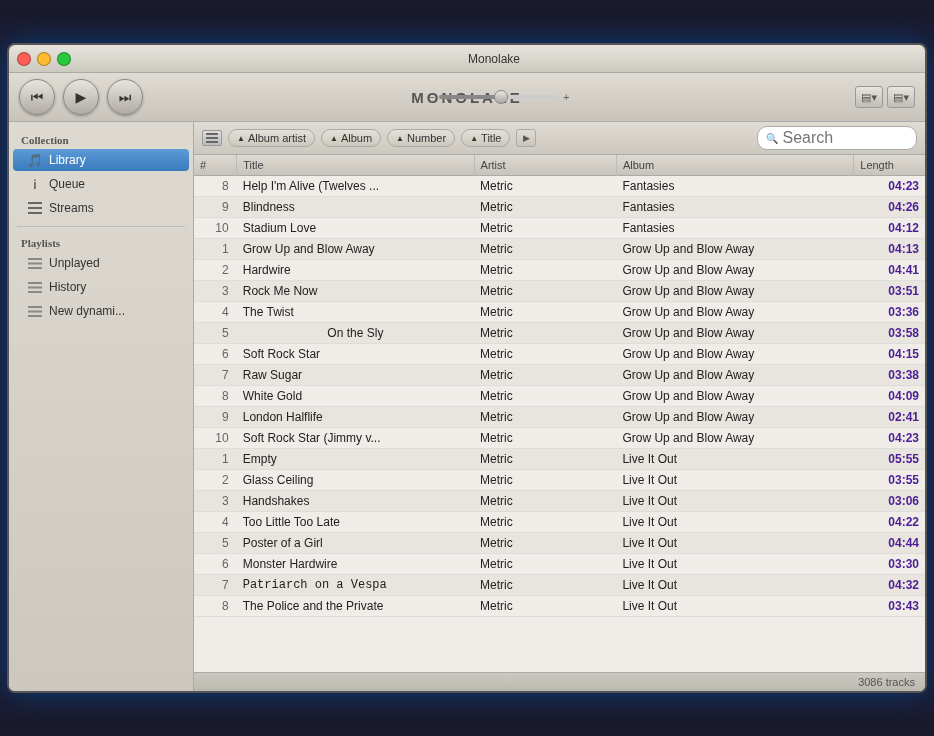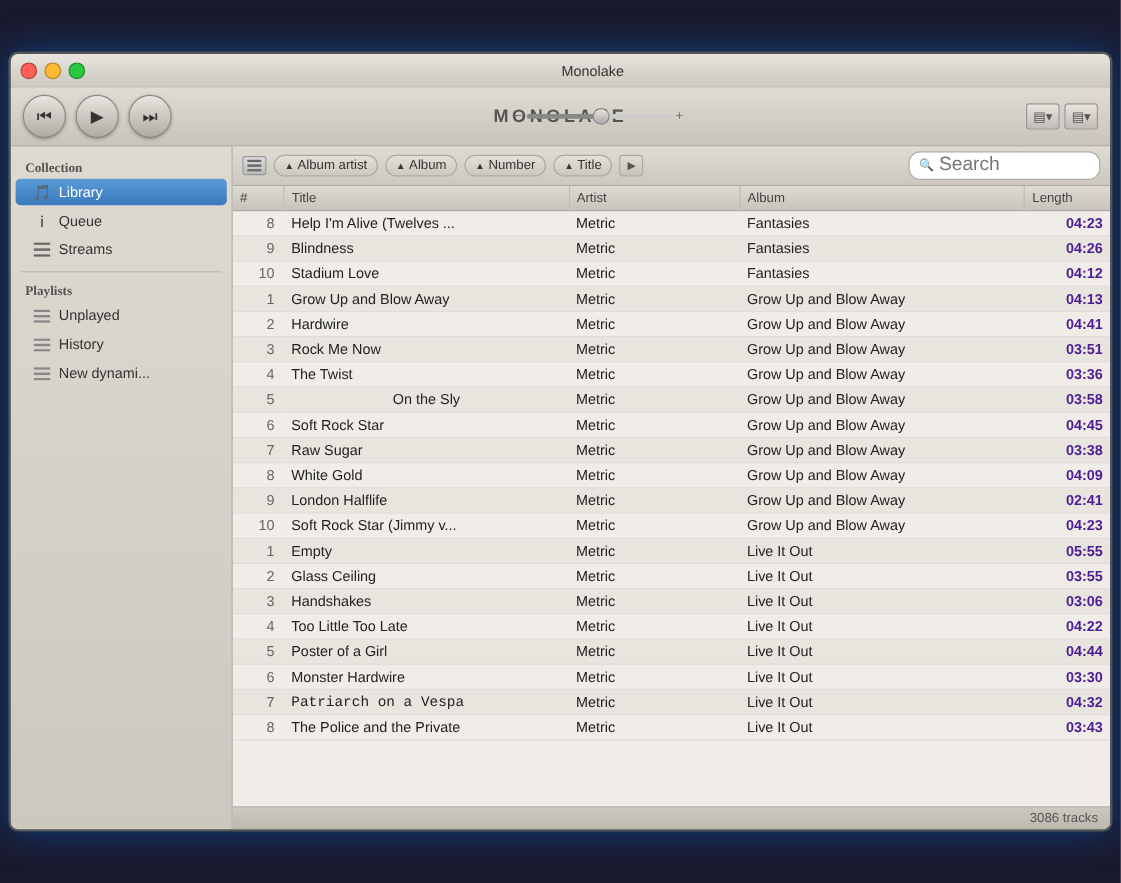--- a/index.html
+++ b/index.html
@@ -509,21 +509,21 @@
                 <td style="max-width: 200px; text-align: center;">On the Sly</td>
                 <td>Metric</td>
                 <td>Grow Up and Blow Away</td>
                 <td class="length">03:58</td>
               </tr>
               <tr>
                 <td class="num">6</td>
                 <td style="max-width: 200px;">Soft Rock Star</td>
                 <td>Metric</td>
                 <td>Grow Up and Blow Away</td>
-                <td class="length">04:45</td>
+                <td class="length">04:15</td>
               </tr>
               <tr>
                 <td class="num">7</td>
                 <td style="max-width: 200px;">Raw Sugar</td>
                 <td>Metric</td>
                 <td>Grow Up and Blow Away</td>
                 <td class="length">03:38</td>
               </tr>
               <tr>
                 <td class="num">8</td>

